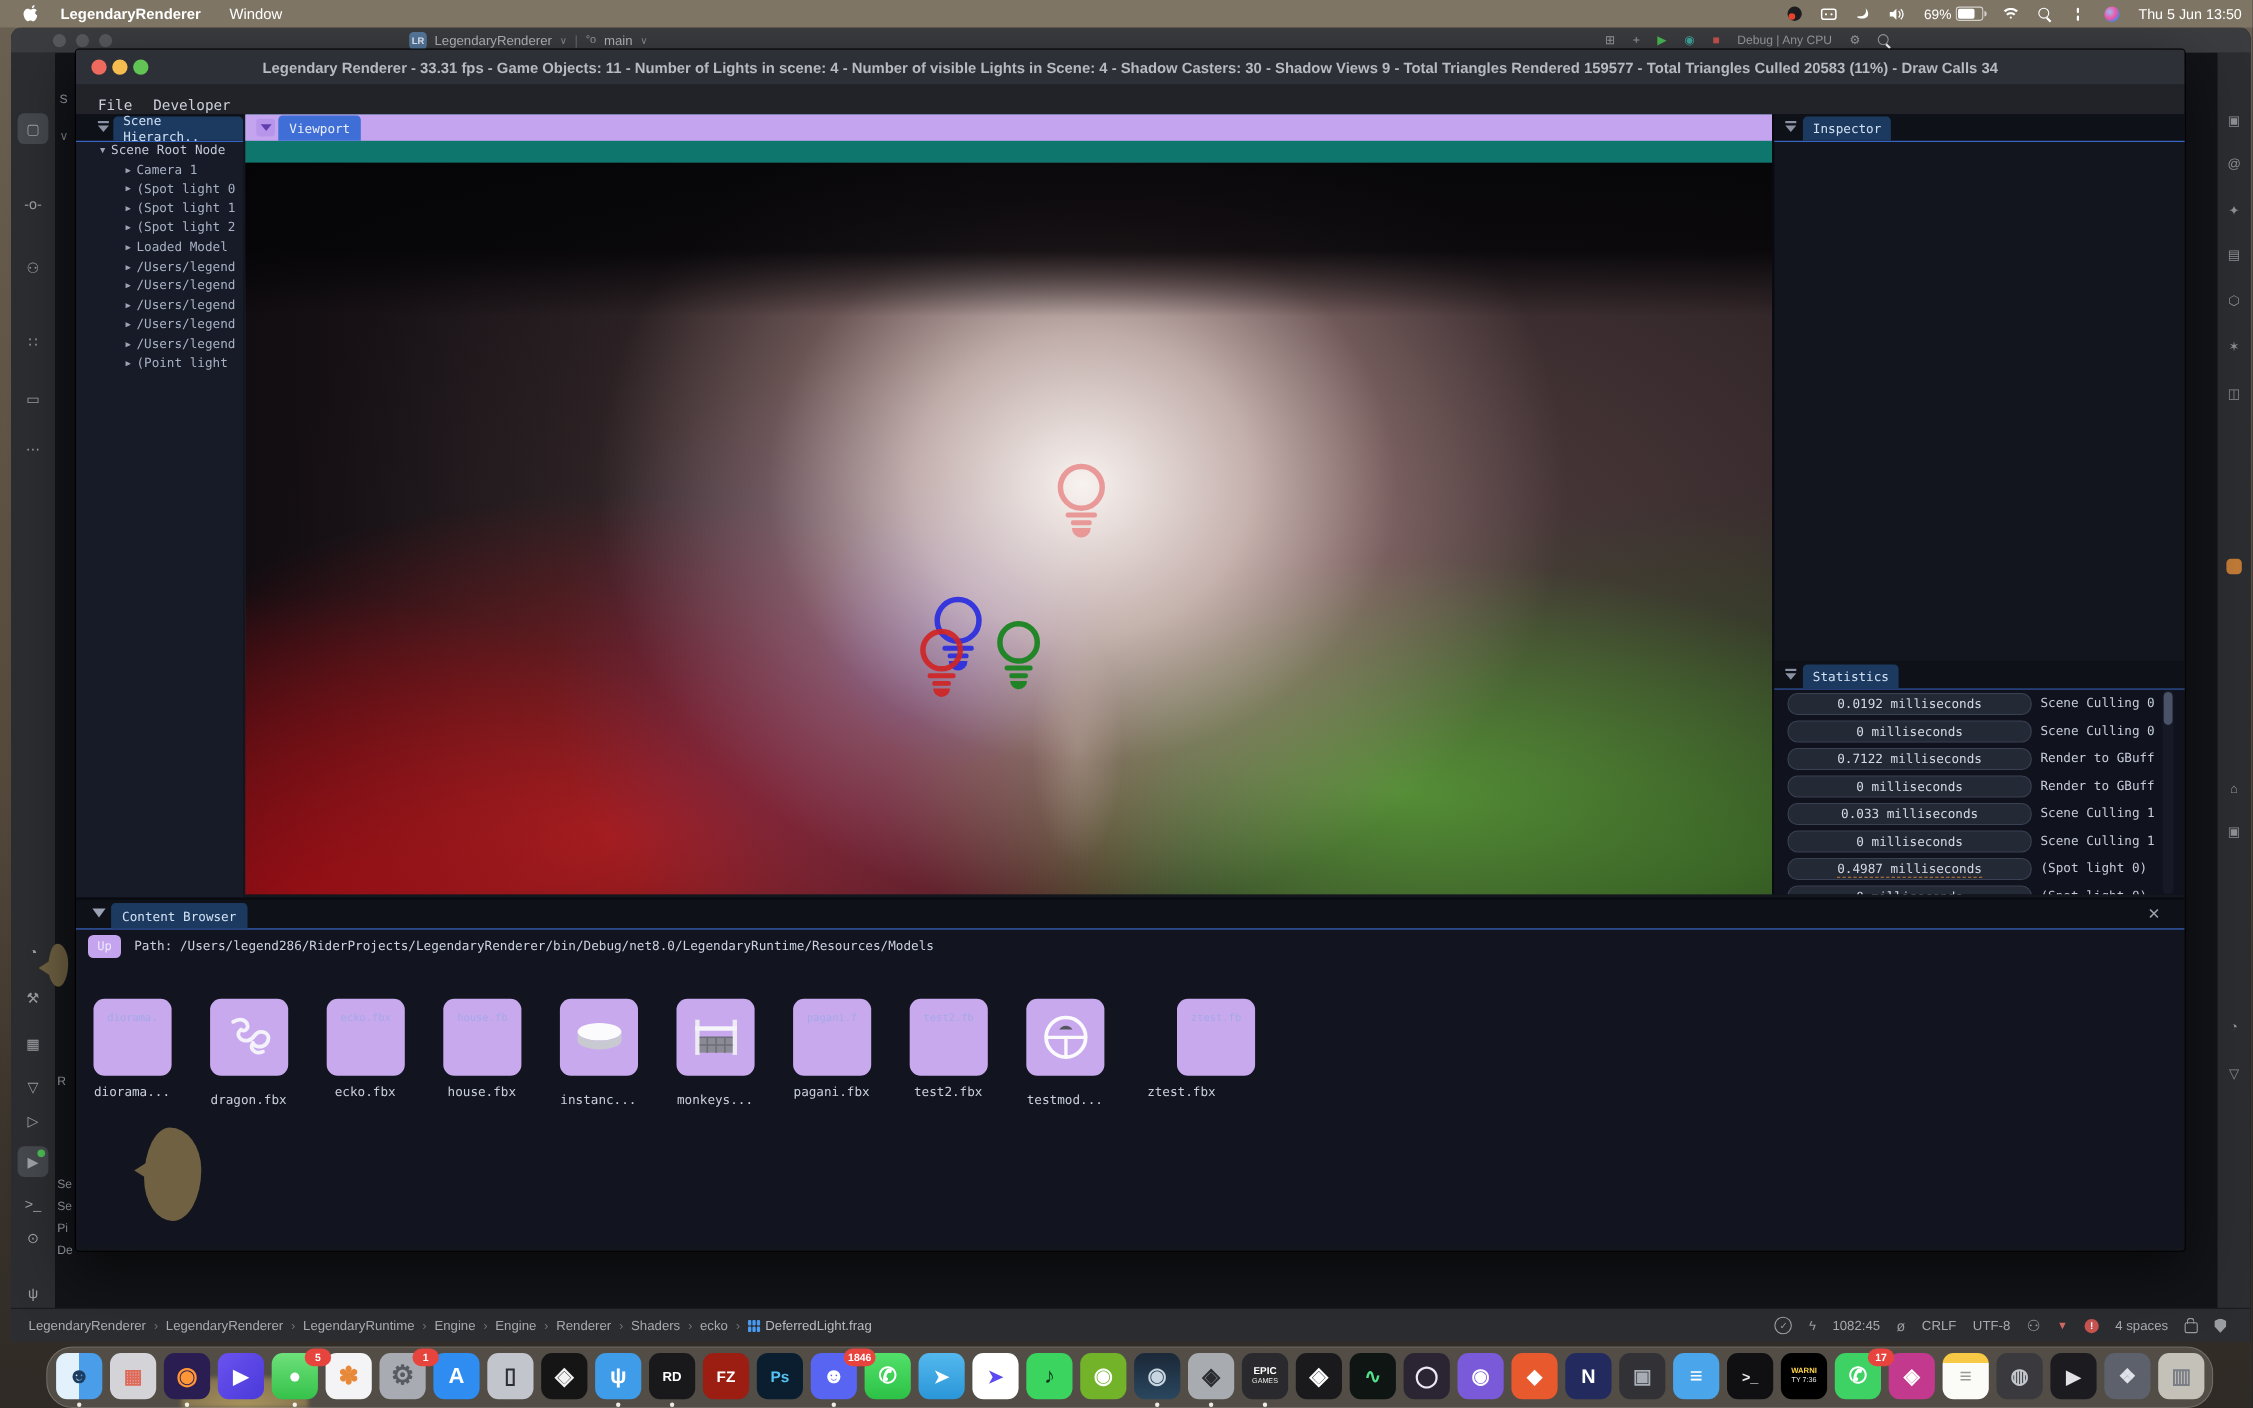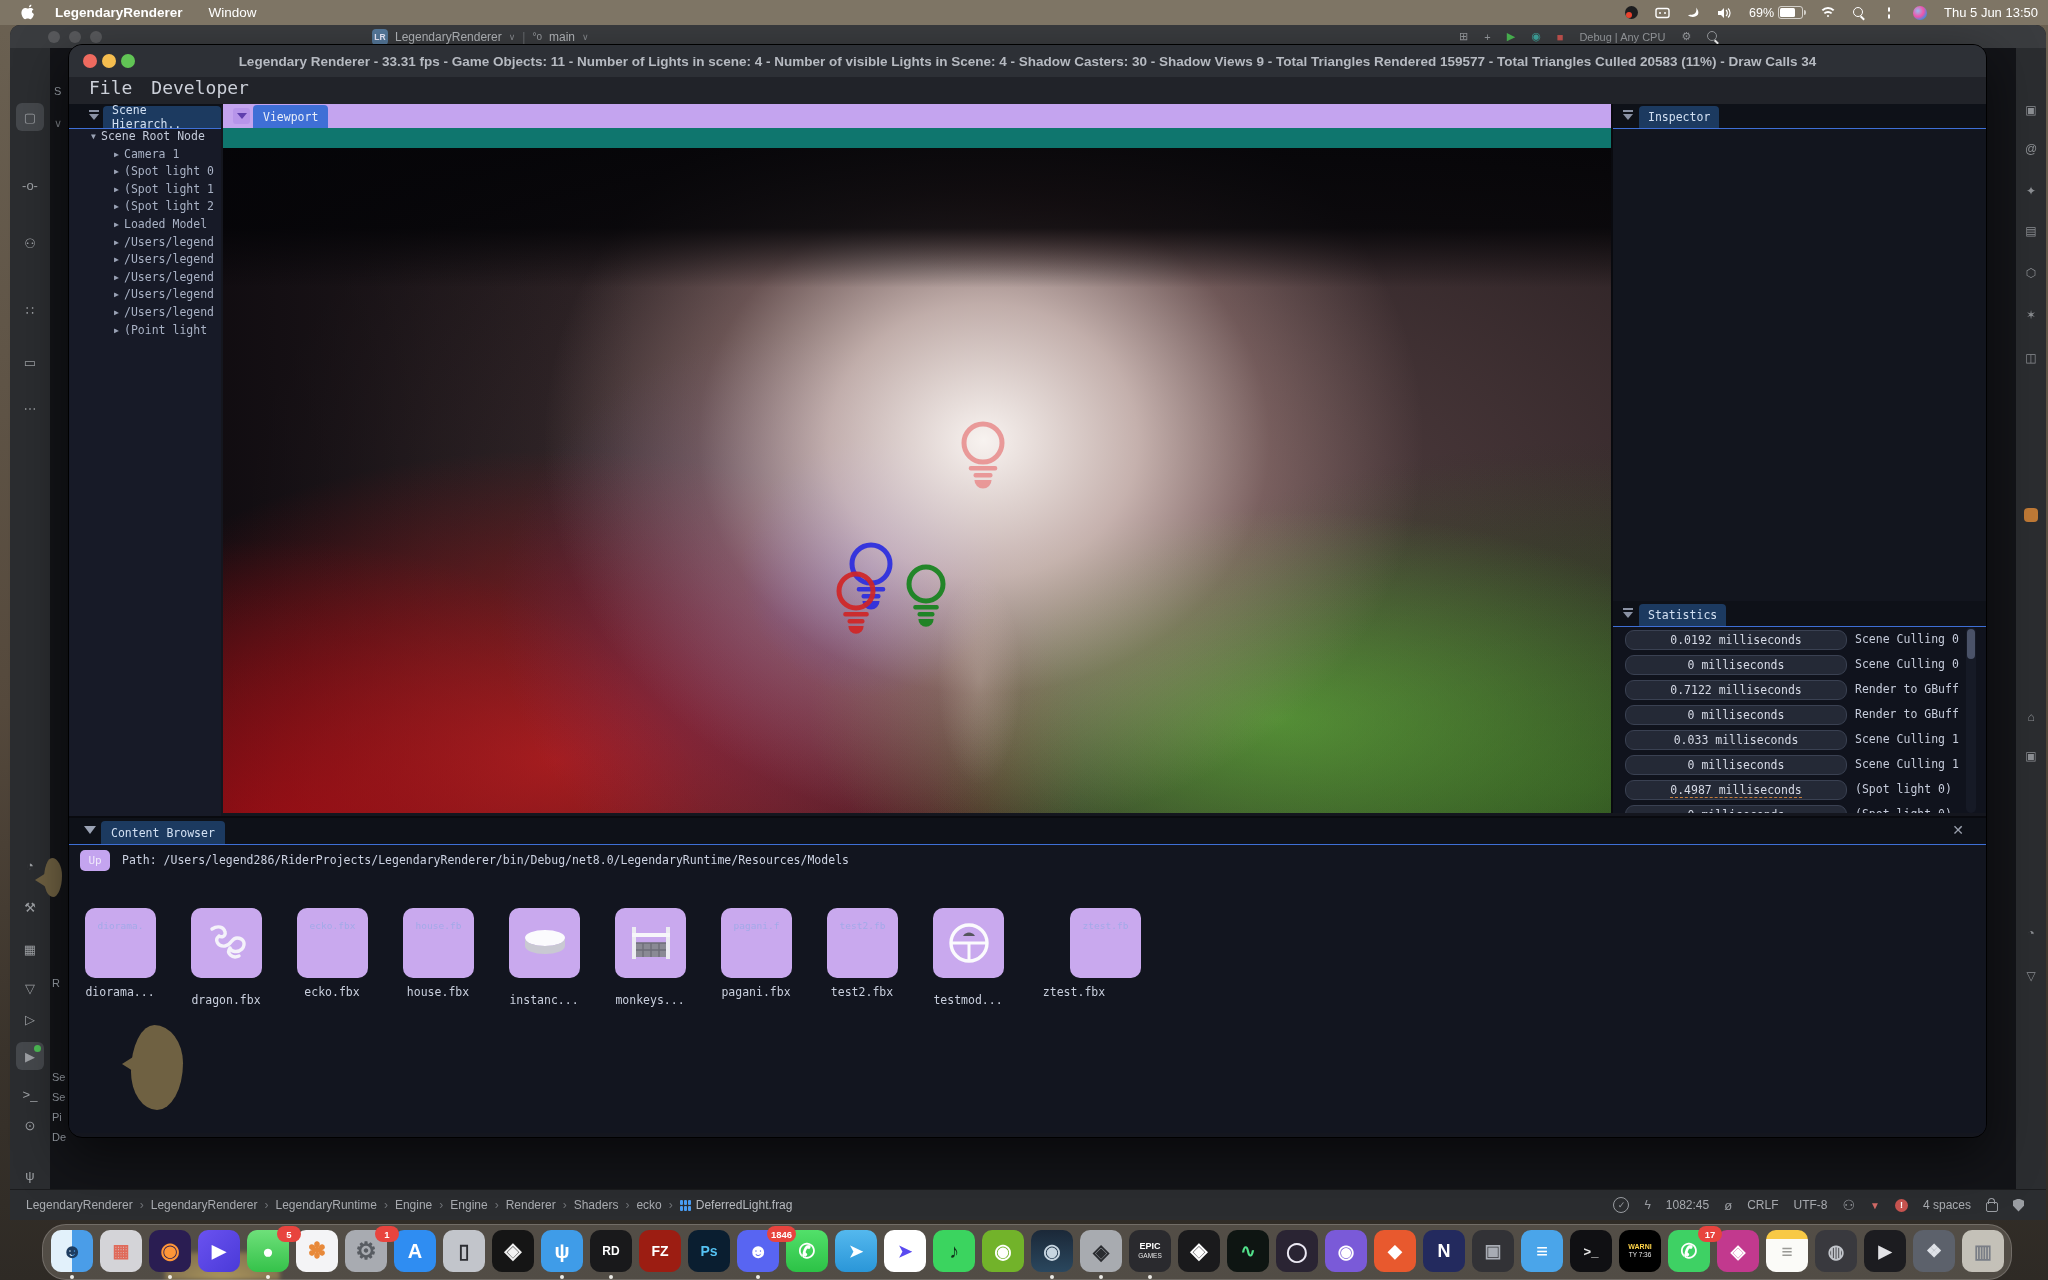--- a/index.html
+++ b/index.html
@@ -63,26 +63,26 @@
   .sic{color:#9a9da2;font-size:12px;display:inline-flex;align-items:center;justify-content:center;}
   .okcirc{width:14px;height:14px;border:1.3px solid #9a9da2;border-radius:50%;font-size:9px;}
   .redtri{color:#d16a66;font-size:10px;}
   .redbang{width:13px;height:13px;background:#c85450;color:#fff;border-radius:50%;font-size:9px;font-weight:bold;}
   .lock{width:10px;height:8px;border:1.3px solid #9a9da2;border-radius:2px;position:relative;margin-top:4px;}
   .lock:before{content:"";position:absolute;left:1px;top:-5px;width:5px;height:5px;border:1.3px solid #9a9da2;border-bottom:none;border-radius:4px 4px 0 0;}
   .shield{width:11px;height:13px;background:#9a9da2;clip-path:polygon(50% 0,100% 18%,100% 55%,50% 100%,0 55%,0 18%);}
 
   
   #win{position:absolute;left:68px;top:44px;width:1917px;height:1092px;background:#14161e;
-    border-radius:14px;z-index:30;overflow:hidden;box-shadow:0 18px 50px rgba(0,0,0,.55);border:1px solid #000;}
+    border-radius:4px;z-index:30;overflow:hidden;box-shadow:0 18px 50px rgba(0,0,0,.55);border:1px solid #000;}
   #titlebar{position:absolute;left:0;top:0;right:0;height:32px;background:#2d3036;display:flex;align-items:center;}
   .tl{position:absolute;top:9px;width:14px;height:14px;border-radius:50%;}
   #title{width:100%;text-align:center;color:#b6bac1;font-size:13.5px;font-weight:bold;}
   #appmenus{position:absolute;left:0;top:32px;right:0;height:27px;background:#212329;border-bottom:1px solid #0c0d11;
-    display:flex;align-items:flex-start;gap:19px;padding-left:20px;color:#ccd0d9;font-size:18px;}
+    display:flex;align-items:flex-end;gap:19px;padding-left:20px;color:#ccd0d9;font-size:13px;}
   
   #scenepanel{position:absolute;left:0;top:59px;width:152px;height:712px;background:#171a27;}
   #viewportpanel{position:absolute;left:154px;top:59px;width:1388px;height:517px;background:#0f766e;}
   #inspectorpanel{position:absolute;left:1542px;top:59px;width:375px;height:709px;background:#12151e;border-left:2px solid #090a0f;}
   .tabrow{position:absolute;left:0;top:0;right:0;height:24px;background:#0e1118;border-bottom:1px solid #3e6fd6;}
   .tab{position:absolute;top:2px;height:22px;background:#1c3a60;border-radius:4px 4px 0 0;color:#d2e0f2;
     font-size:11.5px;display:flex;align-items:center;padding:0 9px;}
   .filterbtn{position:absolute;top:6px;width:14px;height:12px;}
   .filterbtn i{display:block;margin:0 auto;width:10px;height:2px;background:#8a92a4;}
   .filterbtn:after{content:"";display:block;margin:2px auto 0;width:0;height:0;border-left:5px solid transparent;border-right:5px solid transparent;border-top:6px solid #8a92a4;}

